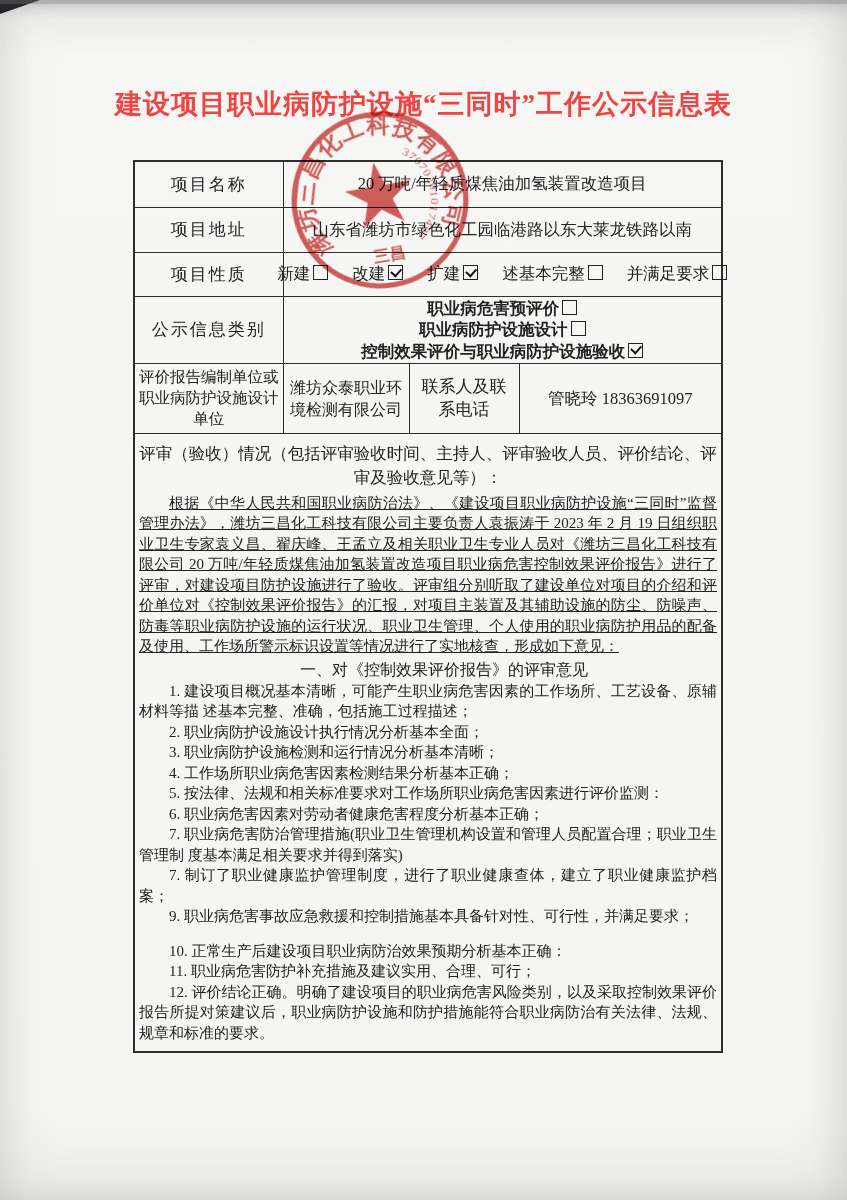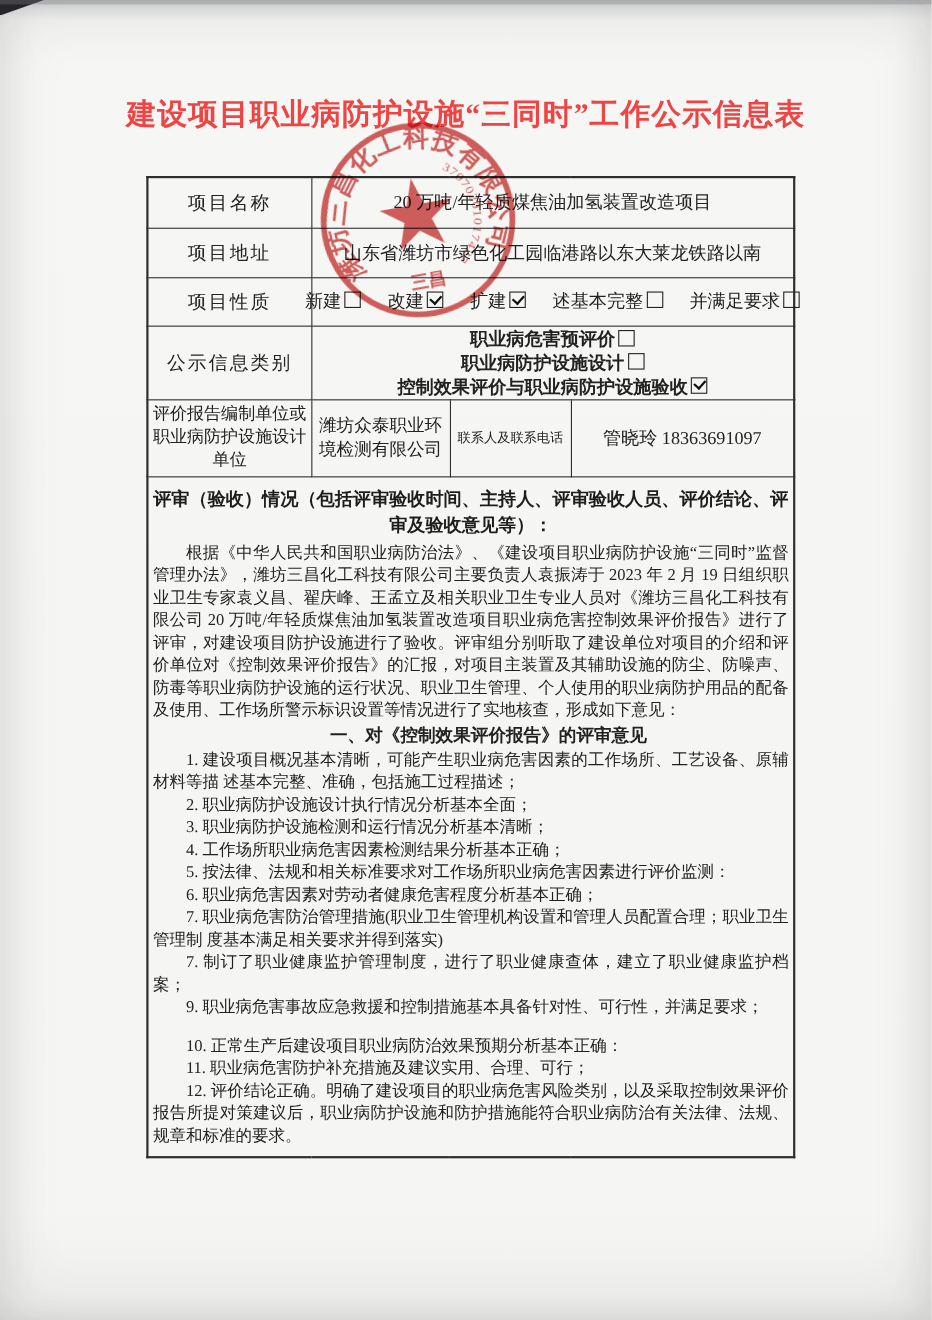--- a/index.html
+++ b/index.html
@@ -32,23 +32,23 @@
   .opt{white-space:nowrap;}
   .cb{display:inline-block;width:13px;height:13px;border:1.7px solid #222;margin-left:3px;vertical-align:-1px;position:relative;background:transparent;}
   .cb.checked::after{
     content:"";position:absolute;left:1.5px;top:1.5px;width:8px;height:4.5px;
     border-left:2px solid #111;border-bottom:2px solid #111;transform:rotate(-48deg);
   }
   .cat-opts{text-align:left;padding-left:8px;}
   .cat-line{line-height:21.5px;font-weight:bold;}
 
   td.review-cell{vertical-align:top;text-align:left;padding:7px 8px 8px 8px;}
-  .review-heading{font-weight:bold;font-size:16.5px;line-height:1.45;color:#1d1d1d;}
-  .review-par{font-size:15px;line-height:20.5px;text-indent:2em;margin-top:3px;text-align:justify;}
-  .review-sub{font-weight:bold;font-size:16px;line-height:22px;text-indent:2em;margin-top:2px;}
+  .review-heading{font-weight:normal;font-size:16.5px;line-height:1.45;color:#1d1d1d;}
+  .review-par{font-size:15px;line-height:20.5px;text-indent:2em;margin-top:3px;text-align:justify;text-decoration:underline;}
+  .review-sub{font-weight:normal;font-size:16px;line-height:22px;text-indent:2em;margin-top:2px;}
   .review-items div{font-size:15px;line-height:20.5px;text-indent:2em;text-align:justify;}
   .review-items div:nth-of-type(10){margin-top:14px;}
 
   .stamp{
     position:absolute;left:264px;top:84px;width:232px;height:232px;
     transform:rotate(-10deg);mix-blend-mode:multiply;opacity:.88;
     filter:blur(.2px);pointer-events:none;
   }
 </style>
 </head>
@@ -102,21 +102,21 @@
 
             <div class="cat-line"><span>职业病防护设施设计</span><span class="cb"></span></div>
 
             <div class="cat-line"><span>控制效果评价与职业病防护设施验收</span><span class="cb checked"></span></div>
           </div>
       </td>
     </tr>
     <tr style="height:70px">
       <td class="small-lbl">评价报告编制单位或职业病防护设施设计单位</td>
       <td class="small-lbl" style="font-size:16px">潍坊众泰职业环境检测有限公司</td>
-      <td class="small-lbl" style="font-size:12px">联系人及联系电话</td>
+      <td class="small-lbl" style="font-size:17px">联系人及联系电话</td>
       <td>管晓玲 18363691097</td>
     </tr>
     <tr>
       <td colspan="4" class="review-cell" style="height:615px">
         <div class="review-heading">评审（验收）情况（包括评审验收时间、主持人、评审验收人员、评价结论、评审及验收意见等）：</div>
         <div class="review-par">根据《中华人民共和国职业病防治法》、《建设项目职业病防护设施“三同时”监督管理办法》，潍坊三昌化工科技有限公司主要负责人袁振涛于 2023 年 2 月 19 日组织职业卫生专家袁义昌、翟庆峰、王孟立及相关职业卫生专业人员对《潍坊三昌化工科技有限公司 20 万吨/年轻质煤焦油加氢装置改造项目职业病危害控制效果评价报告》进行了评审，对建设项目防护设施进行了验收。评审组分别听取了建设单位对项目的介绍和评价单位对《控制效果评价报告》的汇报，对项目主装置及其辅助设施的防尘、防噪声、防毒等职业病防护设施的运行状况、职业卫生管理、个人使用的职业病防护用品的配备及使用、工作场所警示标识设置等情况进行了实地核查，形成如下意见：</div>
         <div class="review-sub">一、对《控制效果评价报告》的评审意见</div>
         <div class="review-items">
 
             <div>1. 建设项目概况基本清晰，可能产生职业病危害因素的工作场所、工艺设备、原辅材料等描 述基本完整、准确，包括施工过程描述；</div>

